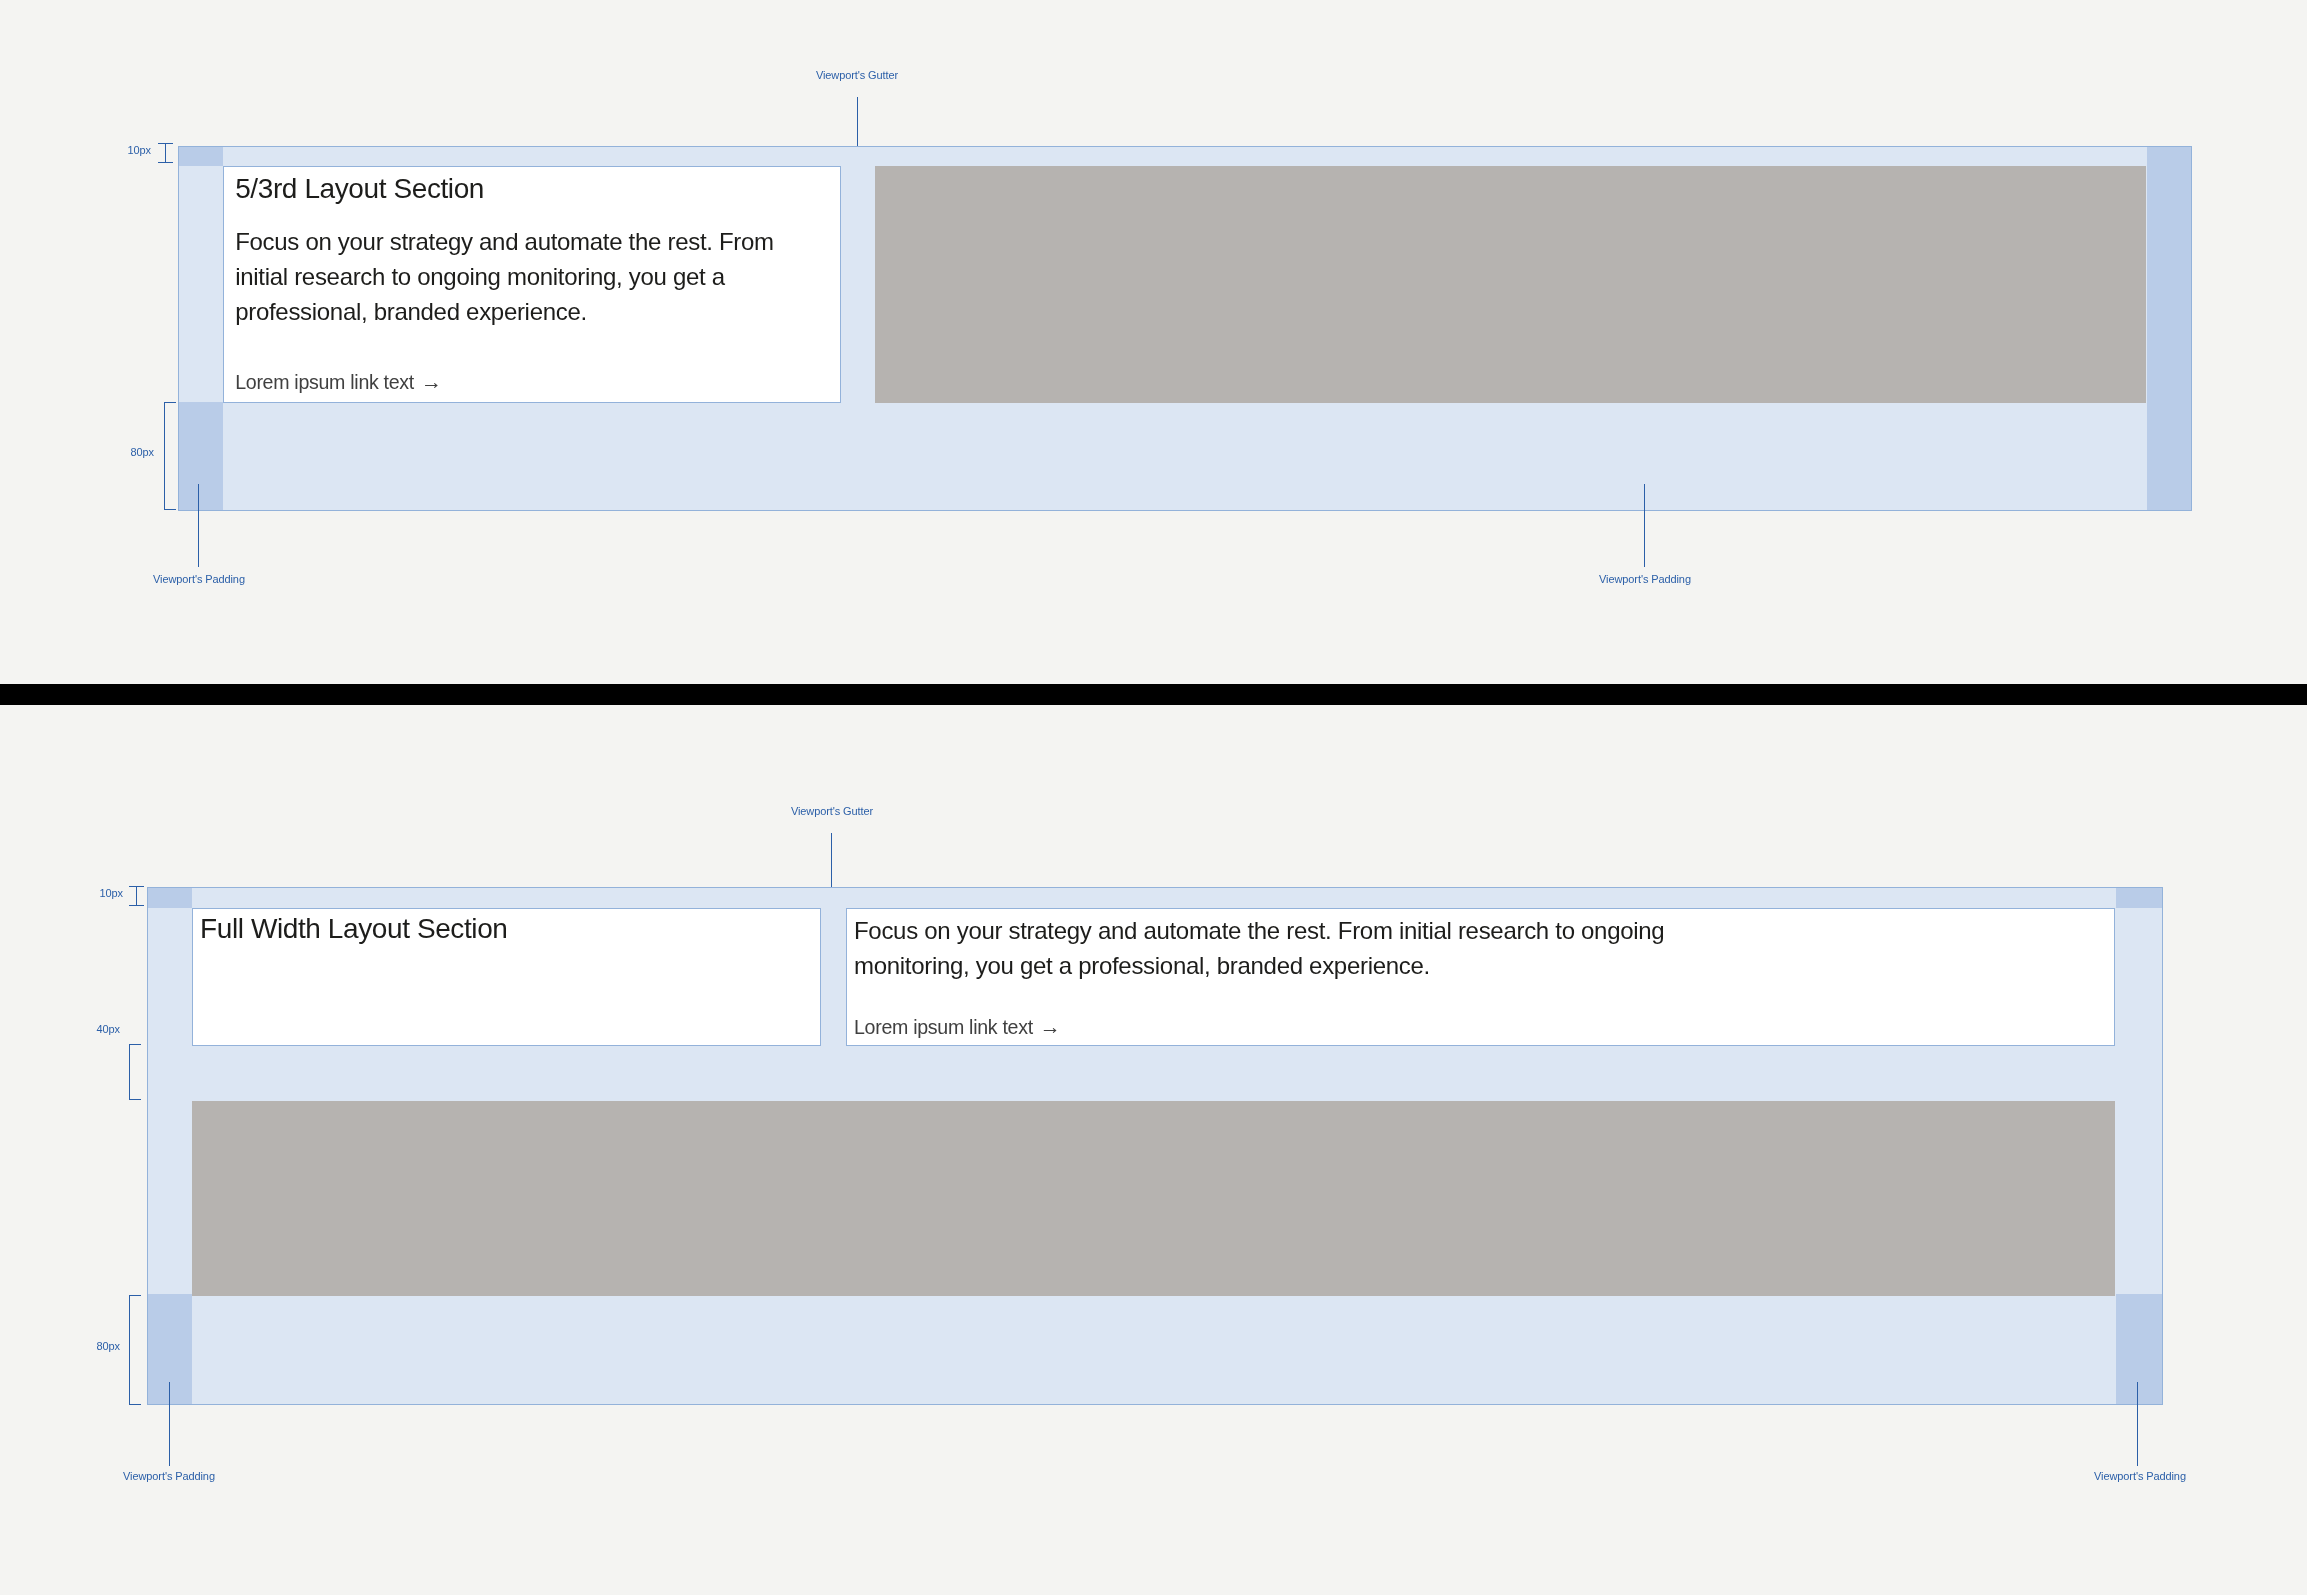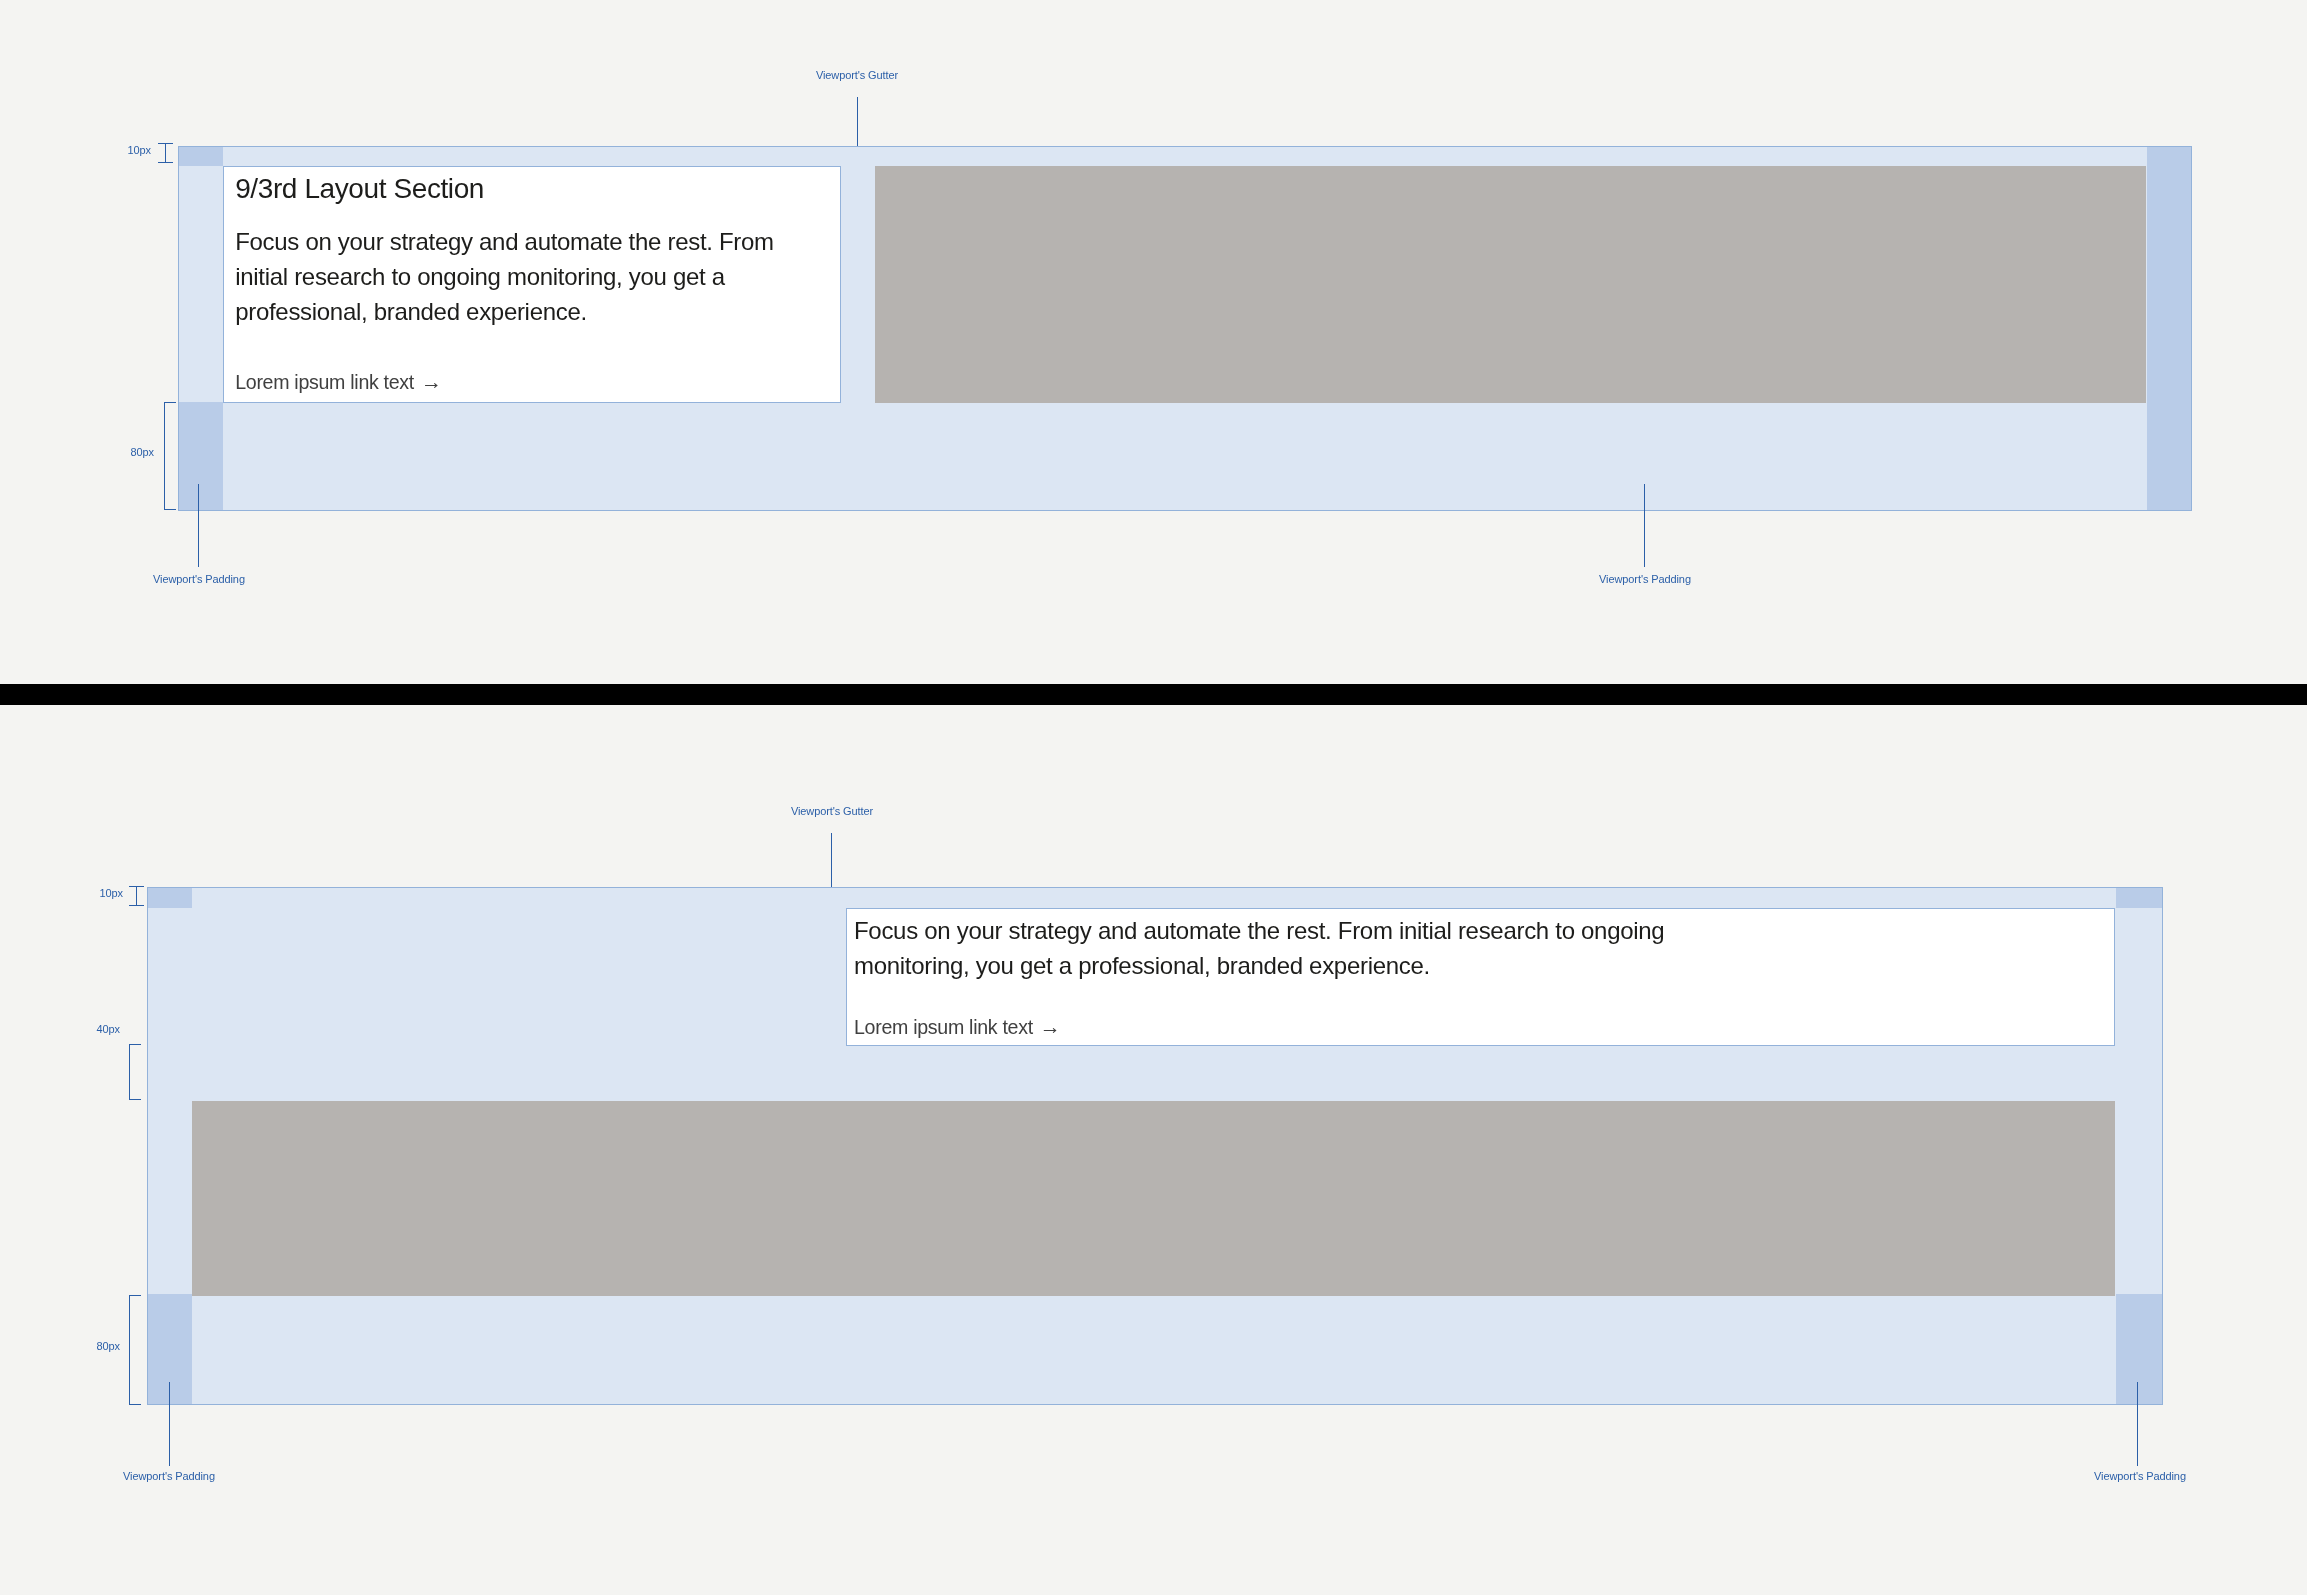--- a/index.html
+++ b/index.html
@@ -66,21 +66,21 @@
 
 <div class="anno r" style="left:84px; width:70px; top:446px;">80px</div>
 <div class="bracket" style="left:164px; top:402px; width:12px; height:108px;"></div>
 
 <div class="diagram" style="left:178px; top:146px; width:2014px; height:365px;">
   <div class="hl" style="left:0; top:0; width:44px; height:19px;"></div>
   <div class="hl" style="right:0; top:0; width:44px; height:100%;"></div>
   <div class="hl" style="left:0; bottom:0; width:44px; height:108px;"></div>
 
   <div class="card" style="left:44px; top:19px; width:618px; height:237px;">
-    <div class="heading" style="left:11.2px; top:5.6px;">9/3rd Layout Section</div>
+    <div class="heading" style="left:11.2px; top:5.6px;">5/3rd Layout Section</div>
     <div class="body-text" style="left:11.2px; top:57px; width:588px;">Focus on your strategy and automate the rest. From initial research to ongoing monitoring, you get a professional, branded experience.</div>
     <div class="link-text" style="left:11.2px; top:203px;"><span>Lorem ipsum link text</span><span class="arrow">→</span></div>
   </div>
 
   <div class="gray" style="left:696px; top:19px; width:1271px; height:237px;"></div>
 </div>
 
 <div class="vline" style="left:198px; top:484px; height:83px;"></div>
 <div class="anno center" style="left:199px; top:573px;">Viewport's Padding</div>
 
@@ -100,20 +100,23 @@
 
 <div class="anno r" style="left:50px; width:70px; top:1340px;">80px</div>
 <div class="bracket" style="left:129px; top:1295px; width:12px; height:110px;"></div>
 
 <div class="diagram" style="left:147px; top:887px; width:2016px; height:518px;">
   <div class="hl" style="left:0; top:0; width:44px; height:19.6px;"></div>
   <div class="hl" style="right:0; top:0; width:46px; height:19.6px;"></div>
   <div class="hl" style="left:0; bottom:0; width:44px; height:110px;"></div>
   <div class="hl" style="right:0; bottom:0; width:46px; height:110px;"></div>
 
+  <div class="card" style="left:44px; top:19.6px; width:629px; height:138px;">
+    <div class="heading" style="left:7px; top:4.2px;">Full Width Layout Section</div>
+  </div>
 
   <div class="card" style="left:698px; top:19.6px; width:1269px; height:138px;">
     <div class="body-text" style="left:7px; top:4.2px; width:931px;">Focus on your strategy and automate the rest. From initial research to ongoing monitoring, you get a professional, branded experience.</div>
     <div class="link-text" style="left:7px; top:106px;"><span>Lorem ipsum link text</span><span class="arrow">→</span></div>
   </div>
 
   <div class="gray" style="left:44px; top:213px; width:1923px; height:195px;"></div>
 </div>
 
 <div class="vline" style="left:169px; top:1382px; height:84px;"></div>

